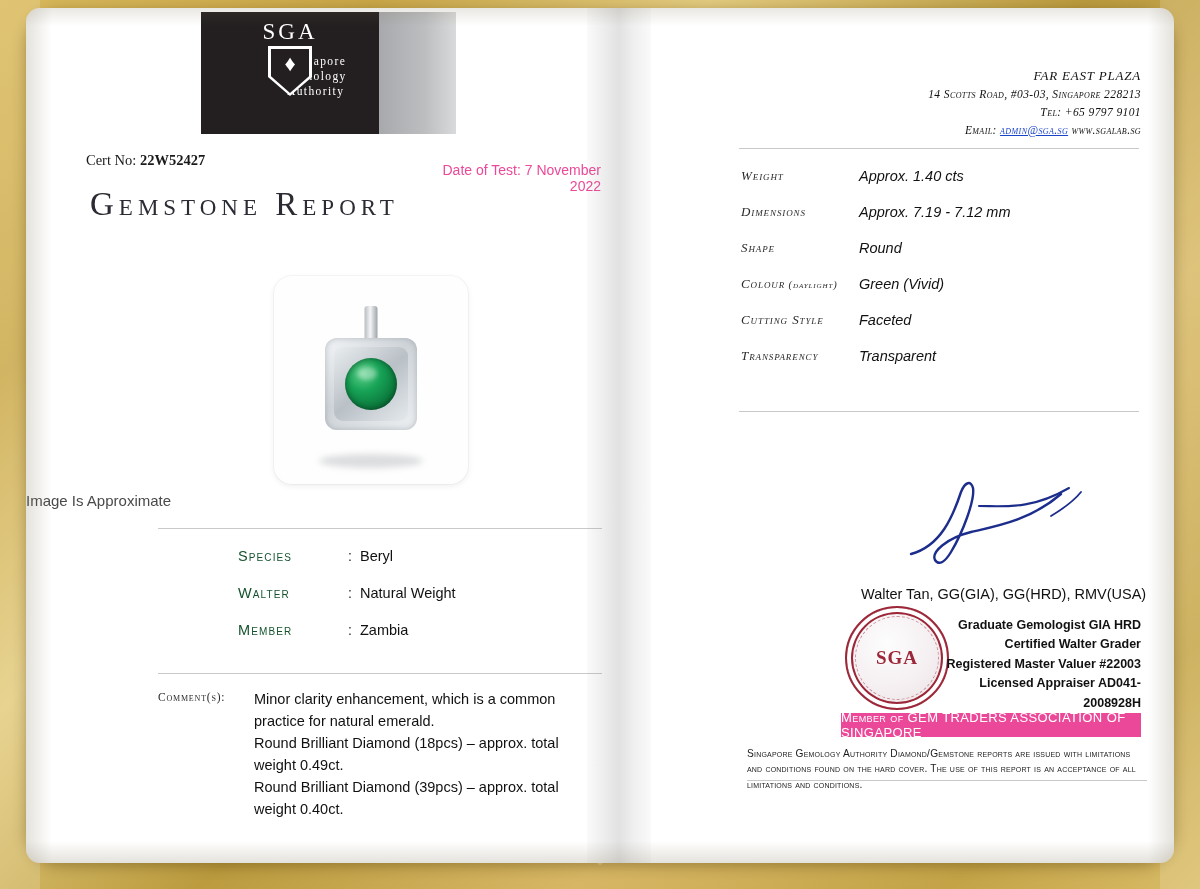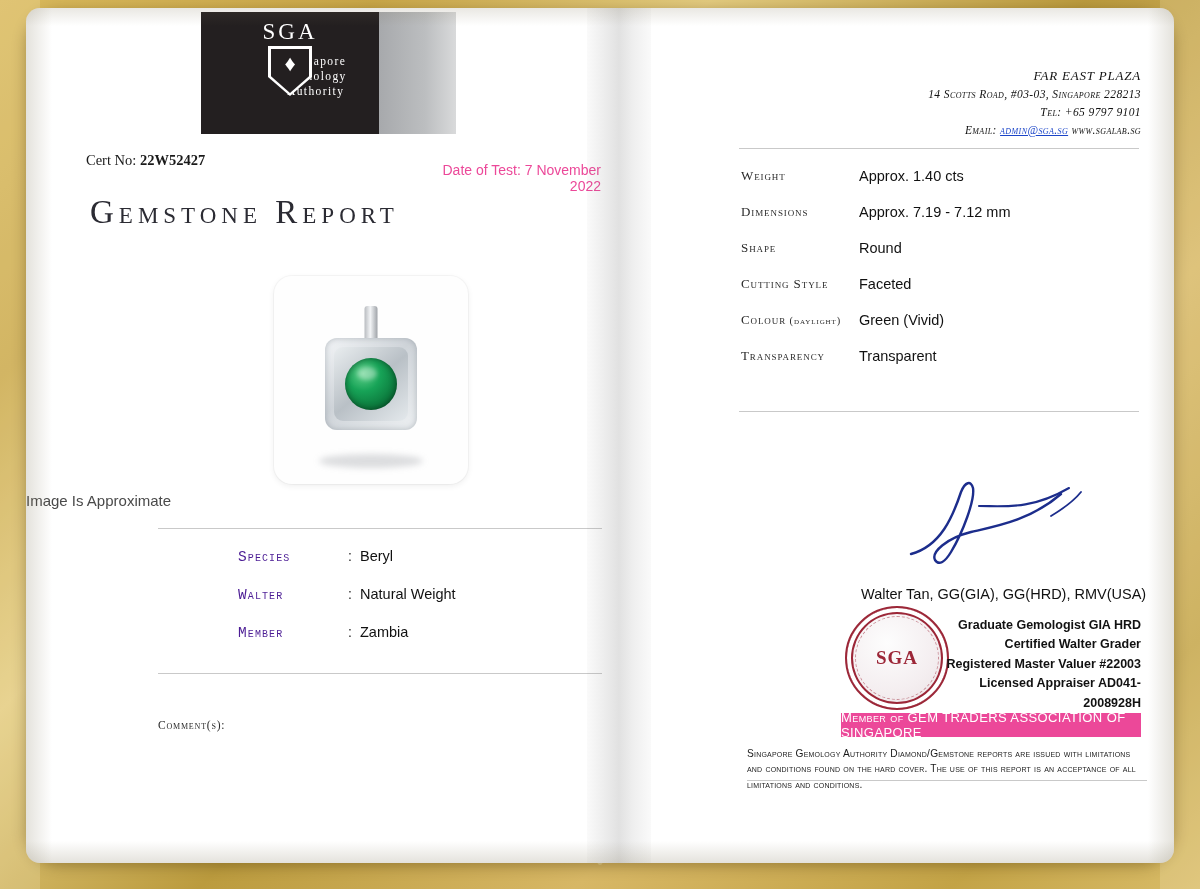--- a/index.html
+++ b/index.html
@@ -179,21 +179,21 @@
     left: 383px;
     top: 154px;
     font-size: 14px;
     color: #ec4899;
     font-family: "Liberation Sans", sans-serif;
     text-align: right;
   }
   .report-title {
     position: absolute;
     left: 64px;
-    top: 186px;
+    top: 178px;
     font-family: "Liberation Serif", serif;
     font-size: 33px;
     letter-spacing: 5px;
     color: #2b2b33;
     font-variant: small-caps;
   }
 
   
   .photo-box {
     position: absolute;
@@ -306,24 +306,24 @@
     width: 360px;
   }
   .spec-row {
     display: flex;
     align-items: baseline;
     margin-bottom: 21px;
   }
   .spec-label {
     width: 110px;
     font-size: 14.5px;
-    color: #4c1d95;
+    color: #14532d;
     font-variant: small-caps;
     letter-spacing: 1.1px;
-    font-family: Liberation Mono, monospace;
+    font-family: Liberation Sans, sans-serif;
   }
   .spec-colon {
     width: 12px;
     font-size: 14px;
     color: #2a2a2a;
   }
   .spec-value {
     font-size: 14.5px;
     color: #111;
   }
@@ -335,21 +335,20 @@
     display: flex;
   }
   .comments-label {
     width: 96px;
     font-size: 11.5px;
     color: #2a2a2a;
     font-variant: small-caps;
     letter-spacing: 0.8px;
     padding-top: 3px;
     font-family: "Liberation Serif", serif;
-    margin-top: 28px;
   }
   .comments-body {
     font-size: 14.5px;
     color: #111;
     line-height: 1.52;
     width: 330px;
   }
 
   
   .right-page {
@@ -397,20 +396,21 @@
   .props {
     position: absolute;
     left: 140px;
     top: 160px;
     width: 400px;
   }
   .prop-row {
     display: flex;
     align-items: flex-end;
     margin-bottom: 20px;
+    font-style: italic;
   }
   .prop-label {
     width: 118px;
     font-size: 13px;
     color: #2a2a2a;
     font-variant: small-caps;
     letter-spacing: 0.9px;
     font-family: "Liberation Serif", serif;
   }
   .prop-label .sub { font-size: 10.5px; }
@@ -577,20 +577,23 @@
             <div class="spec-label">Member</div>
             <div class="spec-colon">:</div>
             <div class="spec-value">Zambia</div>
           </div>
         </div>
 
         <div class="hr-left-bot"></div>
 
         <div class="comments">
           <div class="comments-label">Comment(s):</div>
+          <div class="comments-body" style="white-space: pre-line;">Minor clarity enhancement, which is a common practice for natural emerald.
+Round Brilliant Diamond (18pcs) – approx. total weight 0.49ct.
+Round Brilliant Diamond (39pcs) – approx. total weight 0.40ct.</div>
         </div>
       </div>
 
       <div class="right-page">
 
         <div class="addr">
           <div class="first">FAR EAST PLAZA</div>
           <div>14 Scotts Road, #03-03, Singapore 228213</div>
           <div>Tel: +65 9797 9101</div>
           <div class="email">
@@ -609,28 +612,28 @@
           </div>
           <div class="prop-row">
             <div class="prop-label">Dimensions</div>
             <div class="prop-value">Approx. 7.19 - 7.12 mm</div>
           </div>
           <div class="prop-row">
             <div class="prop-label">Shape</div>
             <div class="prop-value">Round</div>
           </div>
           <div class="prop-row">
-            <div class="prop-label">Cutting Style</div>
-            <div class="prop-value">Faceted</div>
-          </div>
-          <div class="prop-row">
             <div class="prop-label">
               <span>Colour</span><span class="sub"> (daylight)</span>
             </div>
             <div class="prop-value">Green (Vivid)</div>
+          </div>
+          <div class="prop-row">
+            <div class="prop-label">Cutting Style</div>
+            <div class="prop-value">Faceted</div>
           </div>
           <div class="prop-row">
             <div class="prop-label">Transparency</div>
             <div class="prop-value">Transparent</div>
           </div>
         </div>
 
         <div class="hr-right-bot"></div>
 
         <div class="signature">

